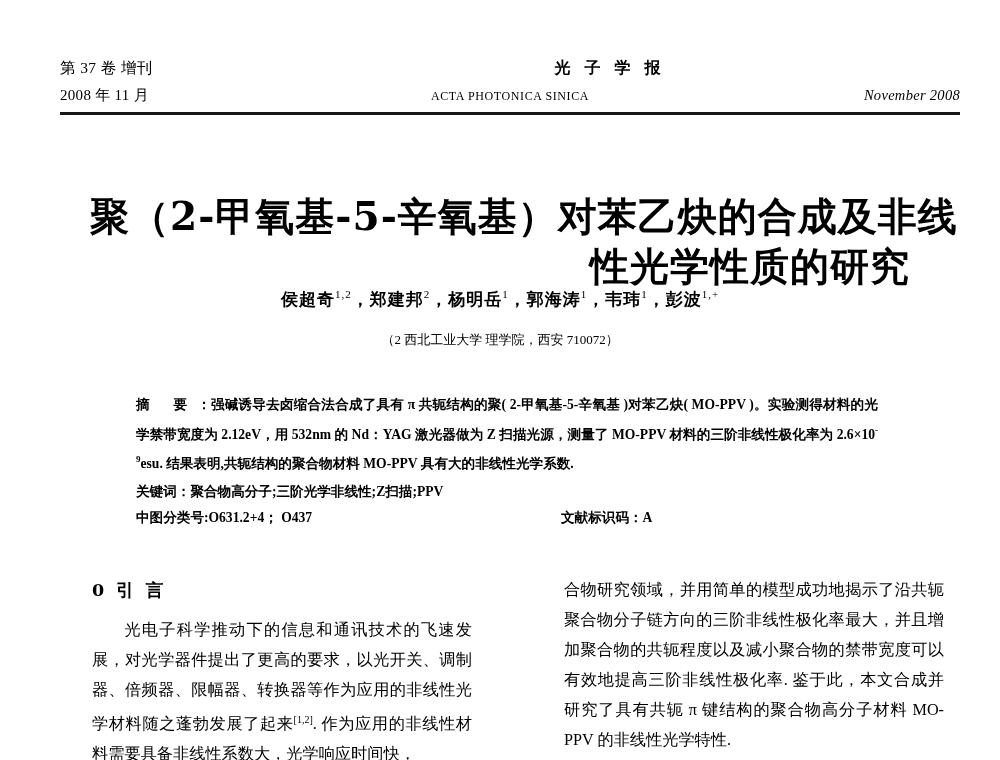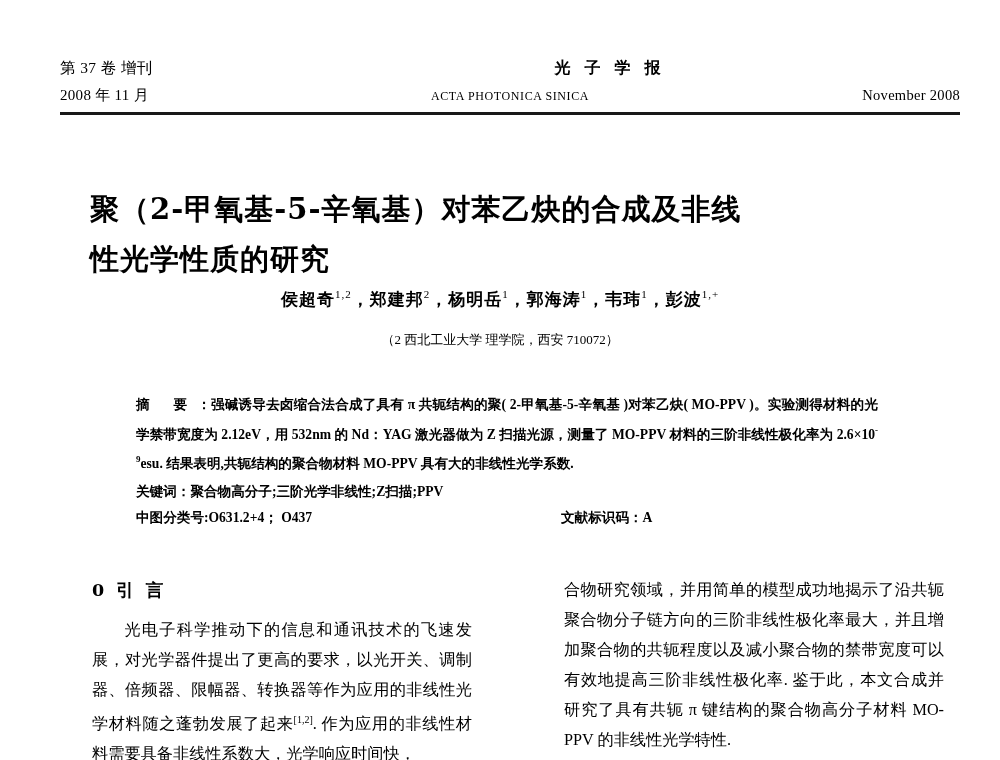--- a/index.html
+++ b/index.html
@@ -37,39 +37,39 @@
   .rh-left   { flex: 0 0 200px; text-align: left; }
   .rh-center { flex: 1 1 auto;  text-align: center; }
   .rh-right  { flex: 0 0 200px; text-align: right; }
 
   .rh-row1 { font-size: 15.5px; letter-spacing: .4px; margin-bottom: 7px; }
   .rh-row2 { font-size: 15px;  letter-spacing: .3px; }
 
   .rh-row1 .rh-center { font-size: 16px; letter-spacing: 5px; font-weight: 600; }
   .rh-row2 .rh-center { font-size: 12px; letter-spacing: .6px; }
   .rh-row1 .rh-right  { font-size: 15px; }
-  .rh-row2 .rh-right  { font-size: 14.5px; }
+  .rh-row2 .rh-right  { font-size: 14.5px; font-style: italic; }
 
   .rule {
     position: absolute;
     left: 60px;
     top: 112px;
     width: 900px;
     height: 3px;
     background: #1a1a1a;
   }
 
   
   .title {
     position: absolute;
     left: 90px;
     top: 165px;
     width: 820px;
-    text-align: left;
-    font-size: 29px;
+    text-align: right;
+    font-size: 39px;
     line-height: 50px;
     letter-spacing: 1px;
     font-family: "DejaVu Serif", "Liberation Serif", serif;
   }
   .title-line { display: block; white-space: nowrap; }
 
   
   .authors {
     position: absolute;
     left: 100px;

